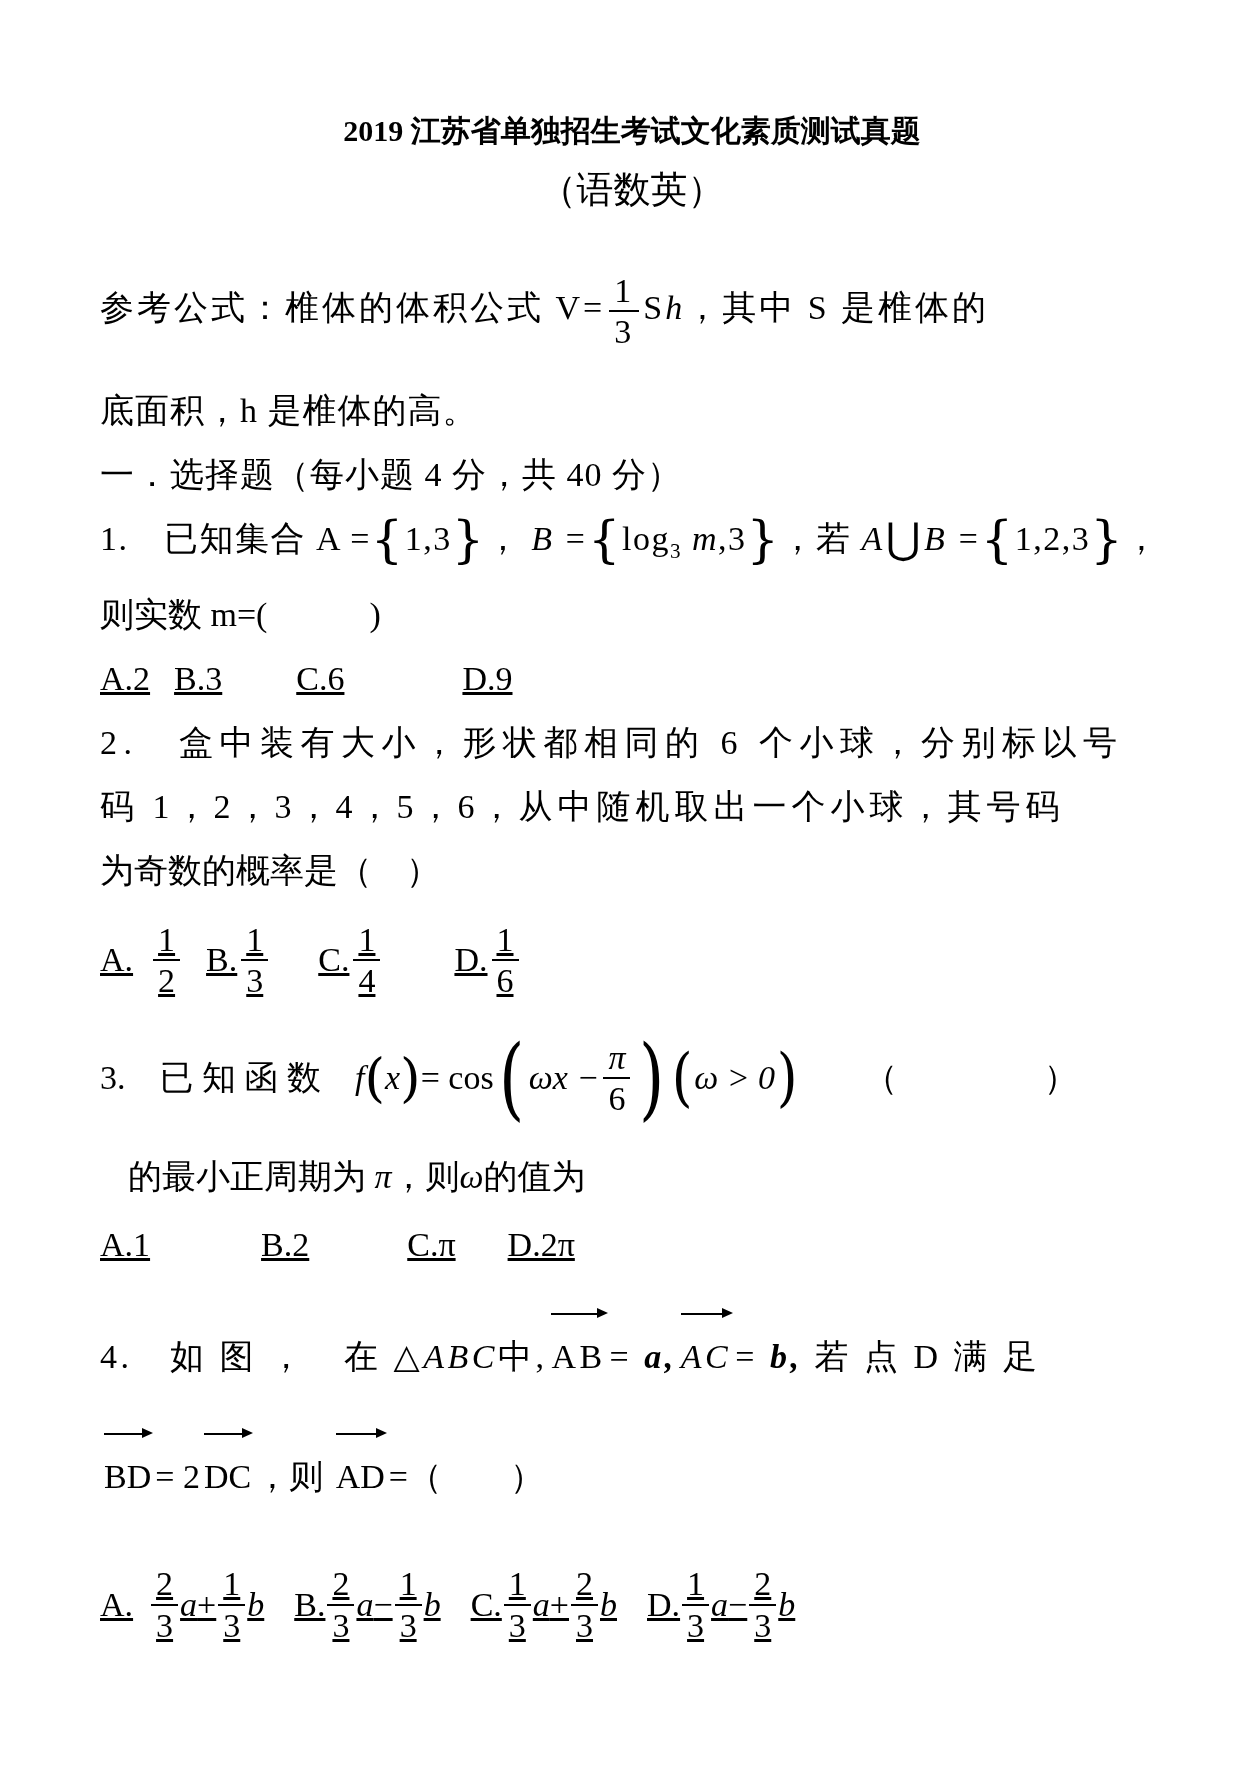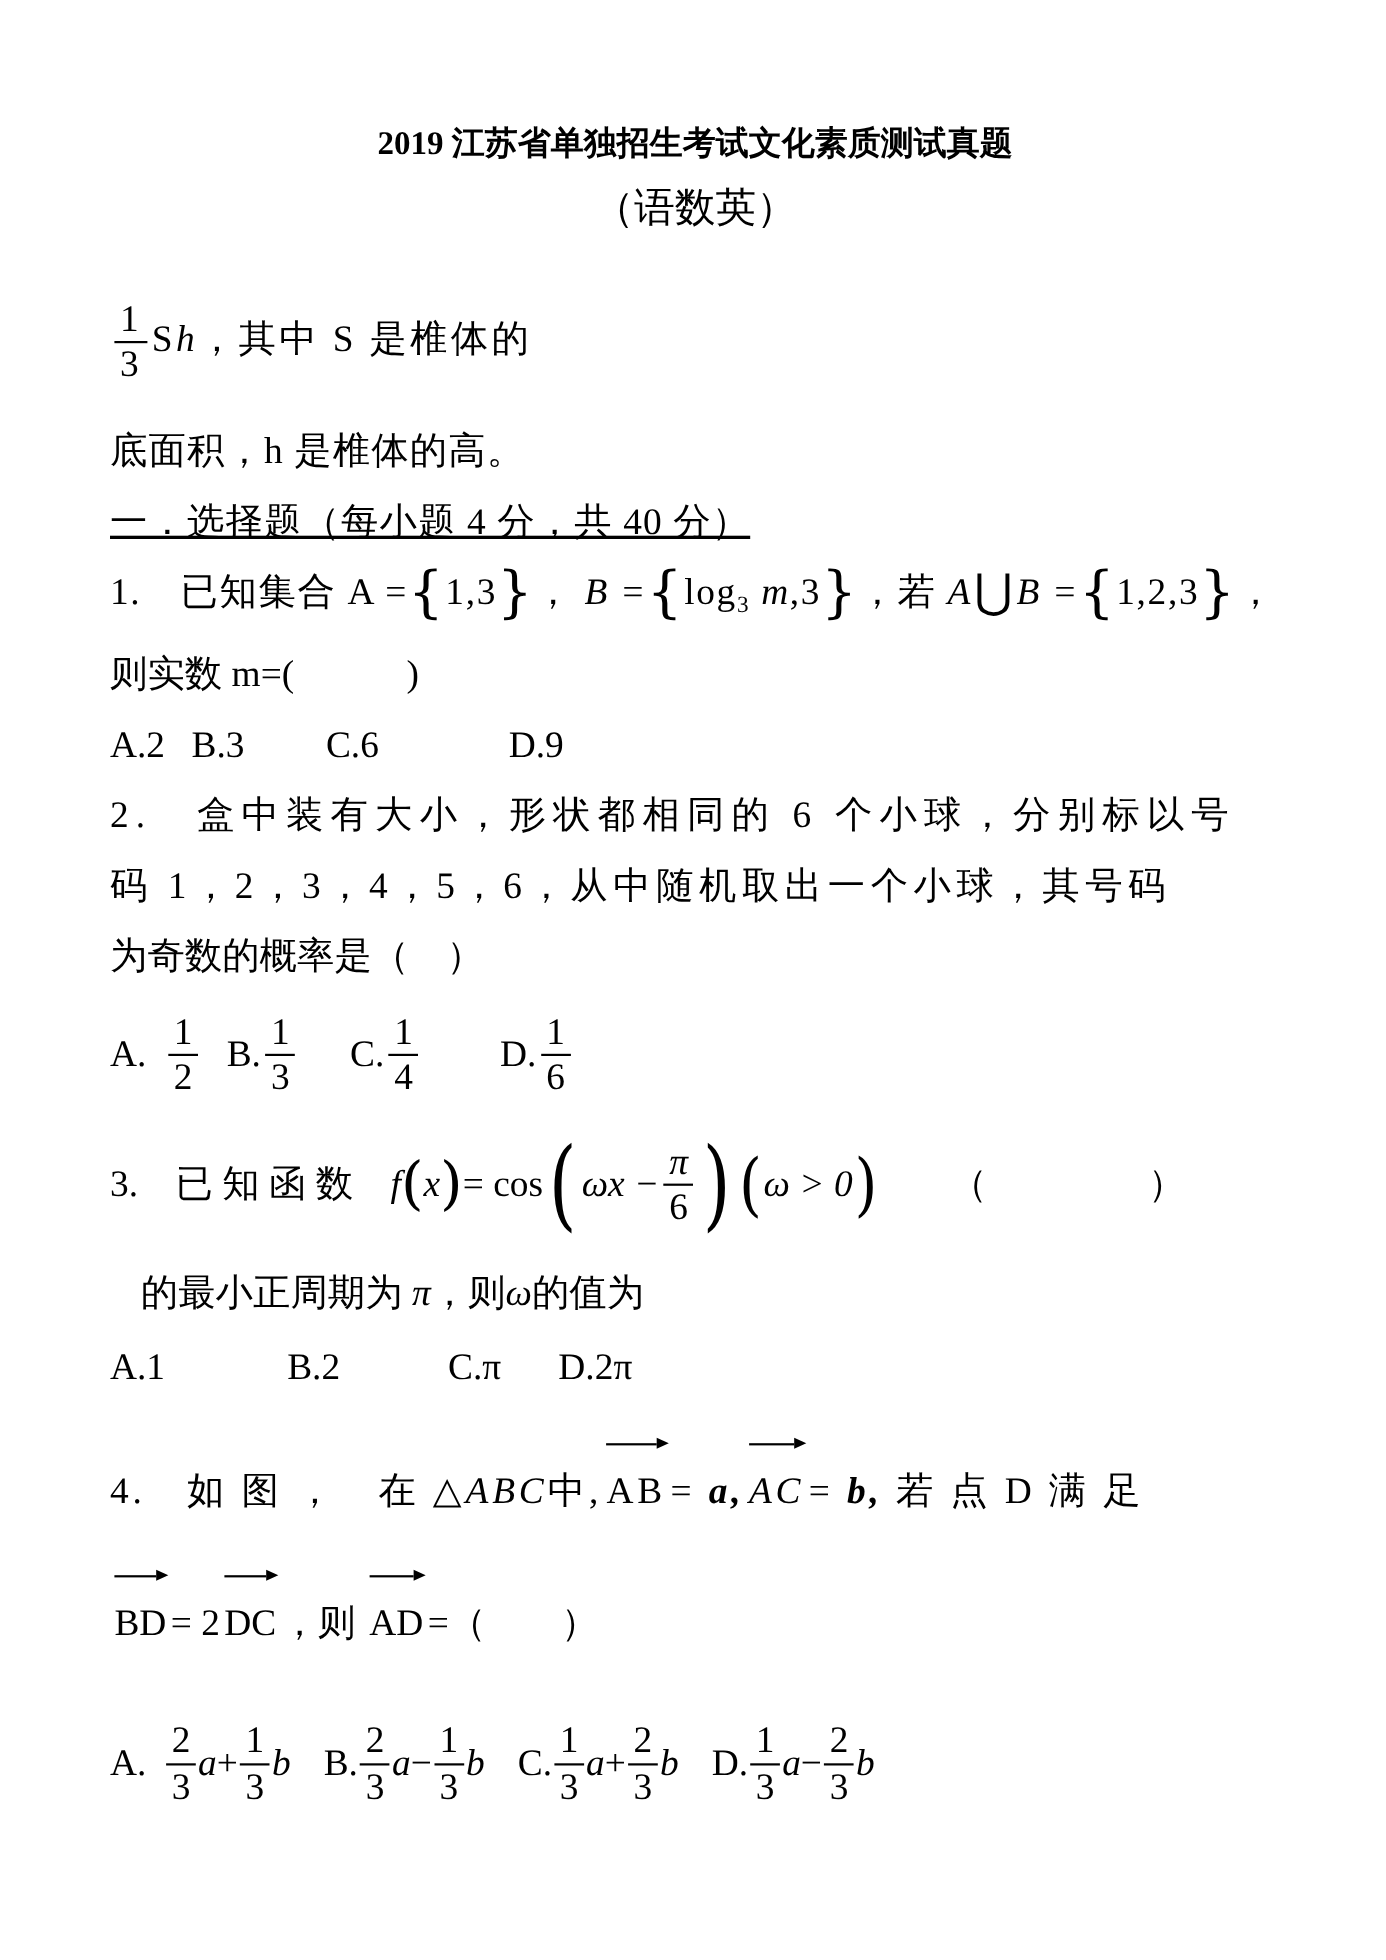--- a/index.html
+++ b/index.html
@@ -37,25 +37,25 @@
   .vec{position:relative;display:inline-block;margin:0 4px;}
   .vec::before{content:"";position:absolute;left:0;right:9px;top:-12px;
                border-top:2.4px solid #000;}
   .vec::after{content:"";position:absolute;right:-2px;top:-12px;transform:translateY(-50%);
               width:0;height:0;border-left:11px solid #000;
               border-top:5px solid transparent;border-bottom:5px solid transparent;}
 
   
   .intro1{margin-top:58px;letter-spacing:3px;}
   .intro2{margin-top:28px;letter-spacing:1px;}
-  .sect{letter-spacing:1px;text-decoration:underline;}
+  .sect{letter-spacing:1px;}
   .q1l1{letter-spacing:1.5px;}
   .q2l1{letter-spacing:6.5px;}
   .q2l2{letter-spacing:5px;}
-  .optrow{display:flex;align-items:center;font-size:34px;line-height:64px;}
+  .optrow{display:flex;align-items:center;font-size:34px;line-height:64px;text-decoration:underline;}
   .q1opts .o2{margin-left:24px;} .q1opts .o3{margin-left:74px;} .q1opts .o4{margin-left:118px;}
   .q3opts{margin-top:4px;}
   .q3opts .o2{margin-left:111px;} .q3opts .o3{margin-left:98px;} .q3opts .o4{margin-left:52px;}
   .fracopts{margin-top:18px;}
   .fracopts .opt{display:flex;align-items:center;}
   .q2opts .opt1 .lbl{margin-right:16px;}
   .q2opts .opt2{margin-left:22px;} .q2opts .opt3{margin-left:46px;} .q2opts .opt4{margin-left:70px;}
   .q3row{display:flex;align-items:center;margin-top:18px;min-height:122px;}
   .q3row .fstart{margin-left:34px;}
   .q3row .blank{margin-left:64px;letter-spacing:2px;}
@@ -68,21 +68,21 @@
   .q4opts .frac{margin:0 2px;}
 </style>
 </head>
 <body>
 
 <div class="page">
 
   <div class="t1">2019 江苏省单独招生考试文化素质测试真题</div>
   <div class="t2">（语数英）</div>
 
-  <div class="line intro1"><span class="frac">
+  <div class="line intro1"><span>参考公式：椎体的体积公式 V=</span><span class="frac">
         <span class="fnum">1</span>
         <span class="fden">3</span>
       </span><span>S</span><span class="it">h</span><span>，其中 S 是椎体的</span></div>
   <div class="line intro2">底面积，h 是椎体的高。</div>
 
   <div class="line sect">一．选择题（每小题 4 分，共 40 分）</div>
 
   <div class="line q1l1"><span>1.　已知集合 A =</span><span class="brace">{</span><span>1,3</span><span class="brace">}</span><span>， </span><span class="it">B =</span><span class="brace">{</span><span>log</span><sub>3</sub><span class="it"> m</span><span>,3</span><span class="brace">}</span><span>，若 </span><span class="it">A</span><span class="cup">⋃</span><span class="it">B =</span><span class="brace">{</span><span>1,2,3</span><span class="brace">}</span><span>，</span></div>
   <div class="line">则实数 m=(　　　)</div>
   <div class="optrow q1opts">

